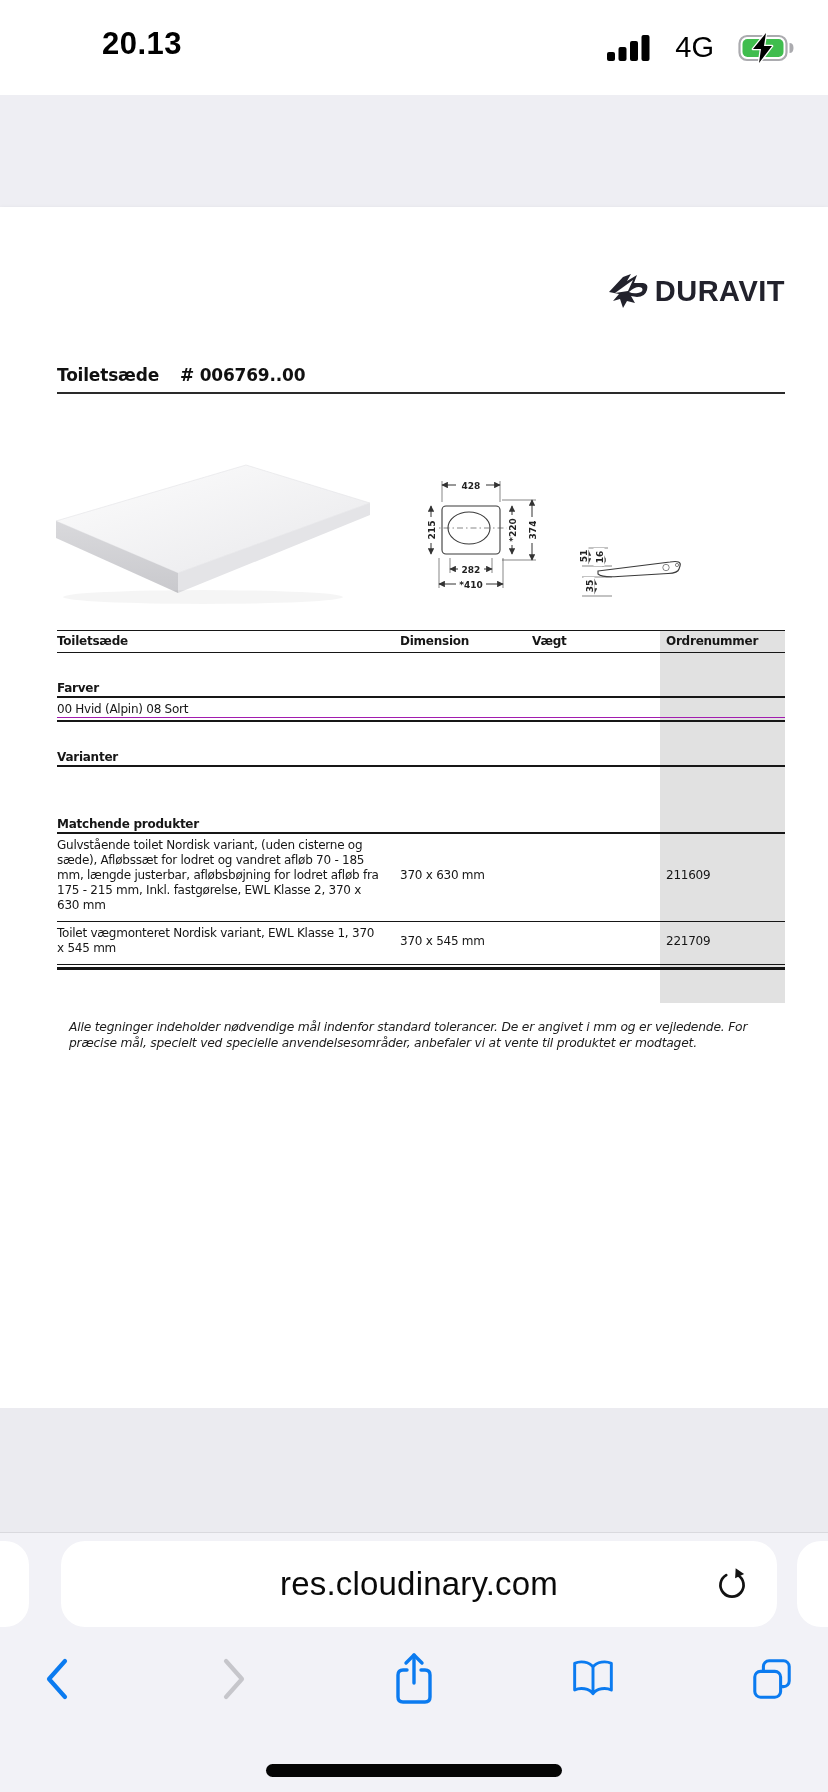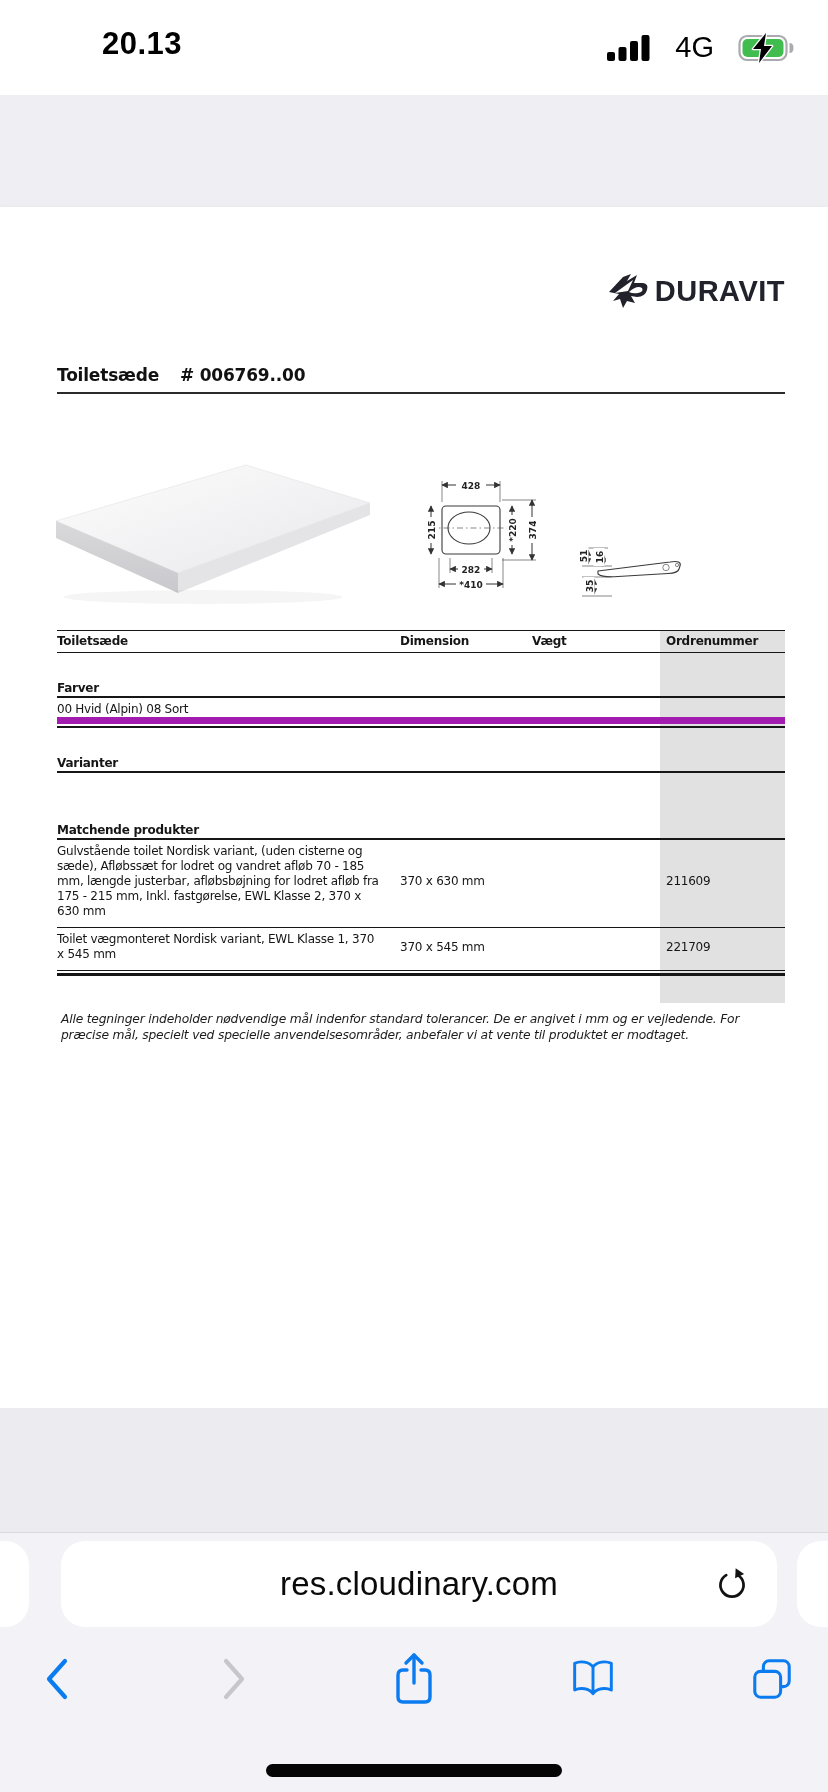--- a/index.html
+++ b/index.html
@@ -41,28 +41,28 @@
   .gray-col{position:absolute;left:603px;top:0;width:125px;height:373px;background:#e1e1e1;z-index:0;}
   .trow{position:relative;z-index:1;display:flex;}
   .c1{width:338px;box-sizing:border-box;padding-right:16px;}
   .c2{width:129px;box-sizing:border-box;padding-left:5px;}
   .c3{width:136px;box-sizing:border-box;padding-left:8px;}
   .c4{width:125px;box-sizing:border-box;padding-left:6px;}
   .thead{border-top:1px solid #161616;border-bottom:1px solid #161616;font-weight:700;padding:3px 0;}
   .feature-row{padding:3px 0 2px 0;border-bottom:2px solid #161616;}
   .spacer1{height:26px;} .spacer2{height:26px;} .spacer3{height:48px;}
   .sec-head{position:relative;z-index:1;font-weight:700;padding-top:2px;border-bottom:2px solid #161616;line-height:15px;}
-  .colors-row{padding:4px 4px 0 0;border-bottom:7px solid #a21caf;}
+  .colors-row{padding:4px 4px 0 0;border-bottom:1px solid #a21caf;}
   .dbl{position:relative;z-index:1;height:2px;border-bottom:2px solid #161616;}
   .variant-row{padding:6px 0 4px 0;border-bottom:2px solid #161616;}
   .match-row{padding:4px 0 8px 0;border-bottom:1px solid #161616;}
   .match-row .c2,.match-row .c3,.match-row .c4{display:flex;align-items:center;}
   .thick-end{position:relative;z-index:1;height:2px;border-bottom:3px solid #161616;}
   .disclaimer{
-    position:absolute;left:57px;top:800px;width:728px;margin:4px;
+    position:absolute;left:57px;top:800px;width:728px;margin:12px;
     font-size:12.3px;font-style:italic;letter-spacing:-.2px;line-height:16px;color:#1c1c1c;
   }
   
   .safari-chrome{position:absolute;left:0;top:1532px;width:828px;height:260px;background:#f2f2f7;border-top:1px solid #d9d9de;}
   .pill{position:absolute;top:8px;height:86px;background:#fff;border-radius:24px;}
   .pill-left{left:-28px;width:57px;}
   .pill-right{left:797px;width:70px;}
   .url-pill{position:absolute;left:61px;top:8px;width:716px;height:86px;background:#fff;border-radius:24px;
     display:flex;align-items:center;justify-content:center;}
   .url-text{font-size:33px;color:#0a0a0a;letter-spacing:.2px;}

